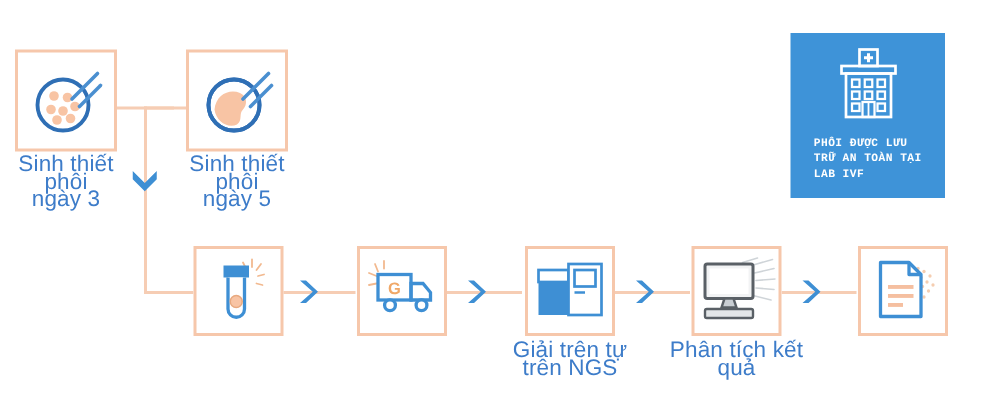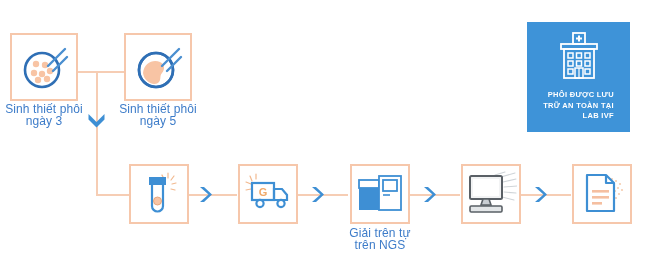--- a/index.html
+++ b/index.html
@@ -33,45 +33,46 @@
     display: flex;
     align-items: center;
     justify-content: center;
   }
   .box svg { display: block; }
 
   
   .label {
     position: absolute;
     color: #3d7cc9;
-    font-size: 12px;
+    font-size: 15px;
     line-height: 11.5px;
     text-align: center;
     white-space: pre-line;
     letter-spacing: 0.1px;
   }
 
   
   .hospital-panel {
     position: absolute;
     background: #3e93d8;
     display: flex;
     flex-direction: column;
     align-items: center;
     justify-content: center;
   }
   .hospital-caption {
     color: #ffffff;
     font-size: 7.5px;
     font-weight: bold;
     line-height: 10.5px;
-    text-align: right;
+    text-align: left;
     white-space: pre-line;
     letter-spacing: 0.3px;
     margin-top: 6px;
+    font-family: Liberation Mono, monospace;
   }
 
   
   .arrow {
     position: absolute;
   }
 </style>
 </head>
 <body>
 
@@ -257,20 +258,21 @@
 
         <rect x="5" y="5" width="32" height="23" rx="1.5" fill="#f2f3f4" stroke="#5a6066" stroke-width="2"></rect>
         <rect x="8" y="8" width="26" height="17" fill="#ffffff"></rect>
 
         <path d="M18 28 L16 34 L26 34 L24 28 Z" fill="#c9ced3" stroke="#5a6066" stroke-width="1.6"></path>
 
         <rect x="5" y="35" width="32" height="6" rx="1.2" fill="#e3e6e8" stroke="#5a6066" stroke-width="1.6"></rect>
       </svg>
     </span>
   </div>
+  <div class="label" style="left:446px; top:228px; width:90px;">Phân tích kết quả</div>
 
   <div class="box" style="left:572px; top:164px; width:60px; height:60px;">
     <span>
       <svg width="48" height="46" viewBox="0 0 48 46">
 
         <g fill="#f5cdb0">
           <circle cx="34" cy="8" r="1.1"></circle>
             <circle cx="38" cy="10" r="1.1"></circle>
           <circle cx="42" cy="13" r="1.1"></circle>
             <circle cx="36" cy="14" r="1.1"></circle>

